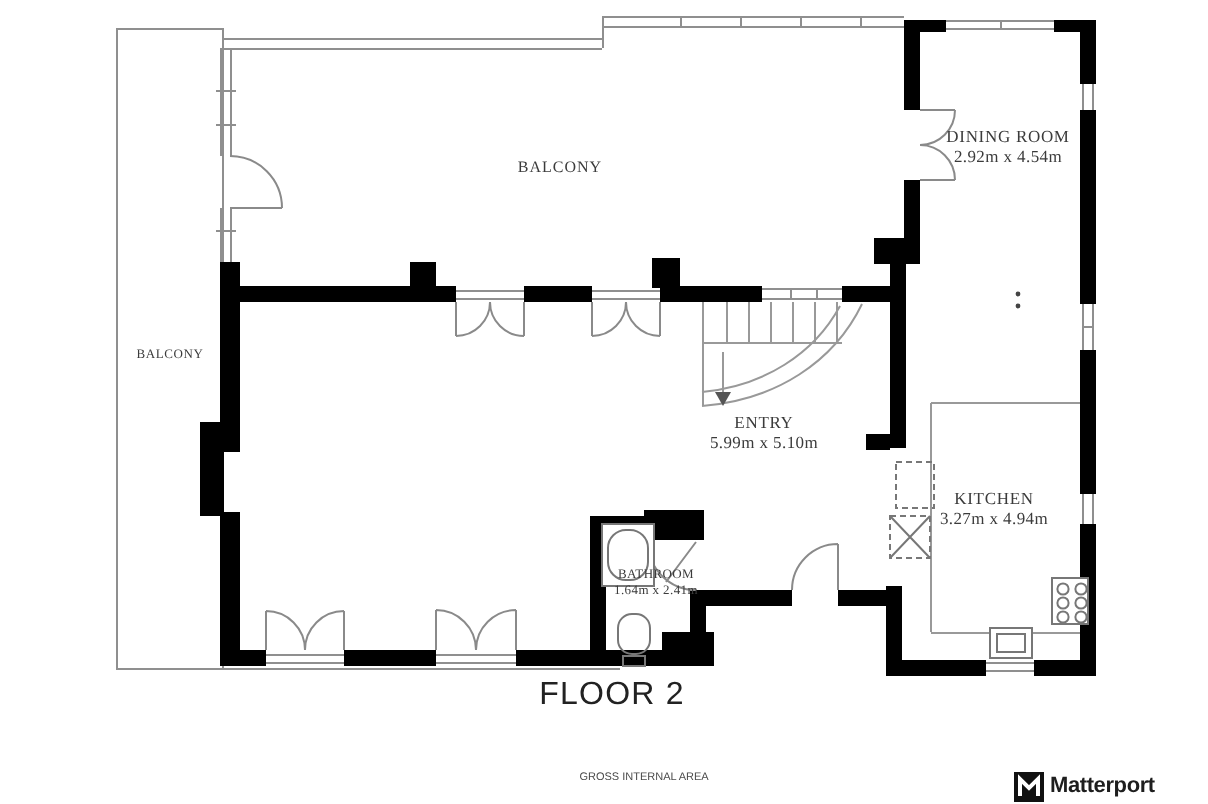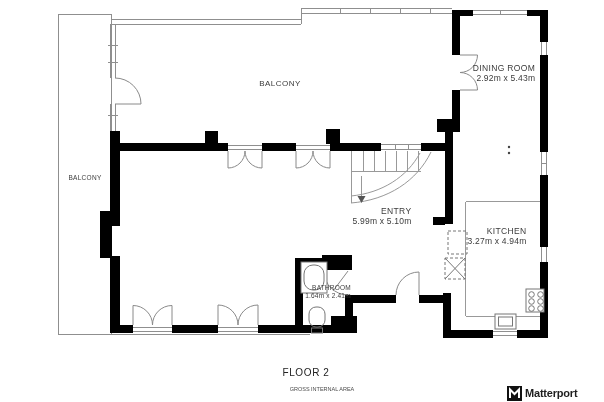--- a/index.html
+++ b/index.html
@@ -1,26 +1,26 @@
 <!DOCTYPE html>
 <html><head>
 <meta charset="utf-8">
 <style>
   * { box-sizing: border-box; }
   html,body { margin:0; padding:0; background:#fff; }
   body { font-family:"Liberation Sans", sans-serif; }
   .canvas { position:relative; width:604px; height:402px; background:#fff; overflow:hidden; }
   svg.plan { position:absolute; left:0; top:0; }
-  .lbl { position:absolute; transform:translateX(-50%); text-align:right; color:#3b3b3b; white-space:nowrap; }
+  .lbl { position:absolute; transform:translateX(-50%); text-align:center; color:#3b3b3b; white-space:nowrap;font-family:Liberation Serif, serif; }
   .room-name { font-size:8.5px; letter-spacing:.35px; line-height:9.5px; }
   .room-dims { font-size:8.5px; letter-spacing:.2px; line-height:9.5px; }
   .small .room-name, .small .room-dims { font-size:6.5px; line-height:7.5px; letter-spacing:.2px; }
   .single { font-size:8px; letter-spacing:.5px; }
   .single.tiny { font-size:6.5px; letter-spacing:.3px; }
-  .floor-label { position:absolute; transform:translateX(-50%); font-size:10px; letter-spacing:.6px; color:#222;margin-top:28px; }
+  .floor-label { position:absolute; transform:translateX(-50%); font-size:16px; letter-spacing:.6px; color:#222; }
   .footer { position:absolute; left:170px; top:374px; width:304px; text-align:center;
             font-size:5.5px; line-height:6px; color:#4a4a4a; white-space:pre; }
   .logo { position:absolute; left:507px; top:386px; display:flex; align-items:flex-start; gap:3px; }
   .logo-text { font-size:11px; font-weight:700; color:#1e1e1e; letter-spacing:-.2px; margin-top:1px; }
 </style>
 </head>
 <body>
 
 <div class="canvas">
 
@@ -147,30 +147,30 @@
       <circle cx="509" cy="147" r="1.2"></circle>
         <circle cx="509" cy="153" r="1.2"></circle>
     </g>
   </svg>
 
   <div class="lbl single" style="left:280px;top:79px">BALCONY</div>
   <div class="lbl single tiny" style="left:85px;top:174px">BALCONY</div>
 
   <div class="lbl" style="left:504px;top:64px">
     <div class="room-name">DINING ROOM</div>
-    <div class="room-dims">2.92m x 5.43m</div>
+    <div class="room-dims">2.92m x 4.54m</div>
   </div>
 
 
   <div class="lbl" style="left:382px;top:207px">
     <div class="room-name">ENTRY</div>
     <div class="room-dims">5.99m x 5.10m</div>
   </div>
 
-  <div class="lbl" style="left:497px;top:227px">
+  <div class="lbl" style="left:497px;top:245px">
     <div class="room-name">KITCHEN</div>
     <div class="room-dims">3.27m x 4.94m</div>
   </div>
 
   <div class="lbl small" style="left:328px;top:284px">
     <div class="room-name">BATHROOM</div>
     <div class="room-dims">1.64m x 2.41m</div>
   </div>
 
   <div class="floor-label" style="left:306px;top:339px">FLOOR 2</div>

